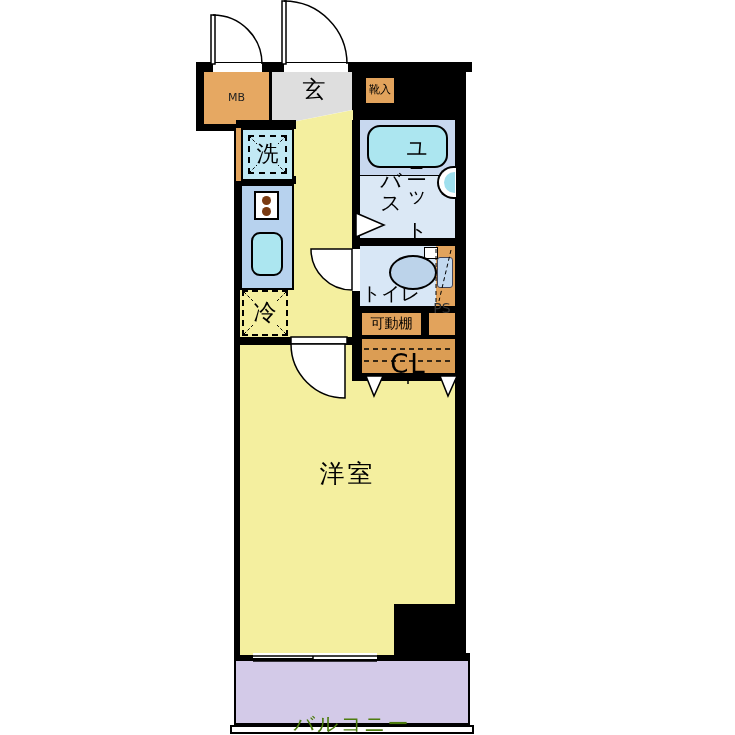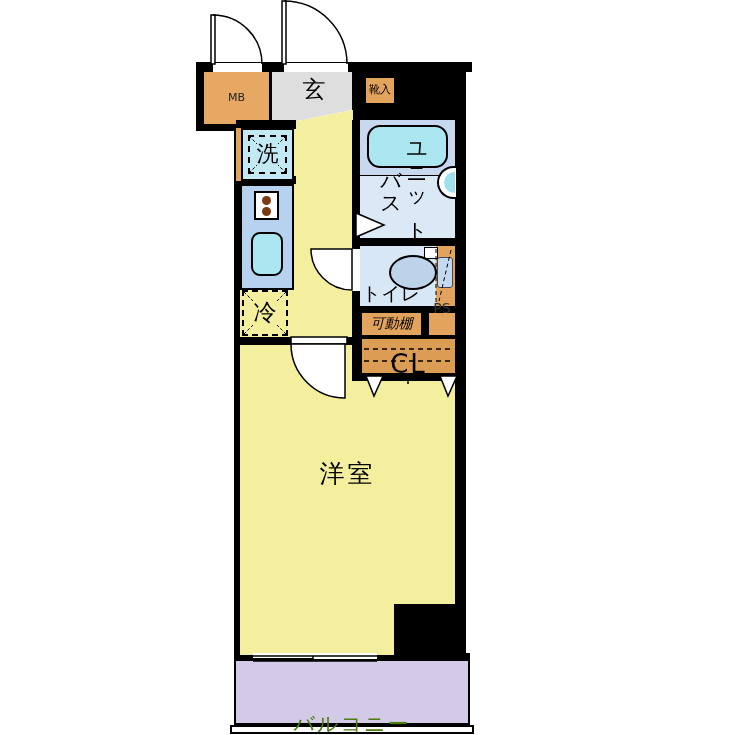--- a/index.html
+++ b/index.html
@@ -74,21 +74,21 @@
   .bowl{left:389px;top:255px;width:48px;height:35px;background:#bcd3ea;border:2px solid #000;border-radius:50%;}
 
   
   .t-mb{left:204px;top:72px;width:65px;height:52px;font-size:11px;color:#222;}
   .t-genkan{left:272px;top:74px;width:84px;height:32px;font-size:23px;}
   .t-shoe{left:366px;top:78px;width:28px;height:25px;font-size:11px;}
   .t-ub1{left:403px;top:129px;font-size:21px;}
   .t-ub2{left:377px;top:157px;font-size:21px;}
   .t-wash{left:246px;top:133px;width:43px;height:43px;font-size:22px;}
   .t-toilet{left:360px;top:282px;width:62px;height:22px;font-size:19px;}
-  .t-shelf{left:362px;top:313px;width:59px;height:22px;font-size:14px;font-style:italic;}
+  .t-shelf{left:362px;top:313px;width:59px;height:22px;font-size:14px;}
   .t-ps{left:429px;top:298px;width:26px;height:22px;font-size:14px;color:#333;}
   .t-cl{left:362px;top:347px;width:93px;height:34px;font-size:26px;letter-spacing:2px;}
   .t-fridge{left:242px;top:290px;width:46px;height:46px;font-size:23px;}
   .t-room{left:240px;top:458px;width:215px;height:32px;font-size:25px;letter-spacing:3px;}
   .t-size{left:240px;top:487px;width:215px;height:30px;font-size:22px;}
   .t-balc{left:234px;top:700px;width:236px;height:50px;font-size:21px;color:#4d7c0f;letter-spacing:2px;}
 
   .overlay{left:0;top:0;width:735px;height:735px;pointer-events:none;}
 </style>
 </head>

